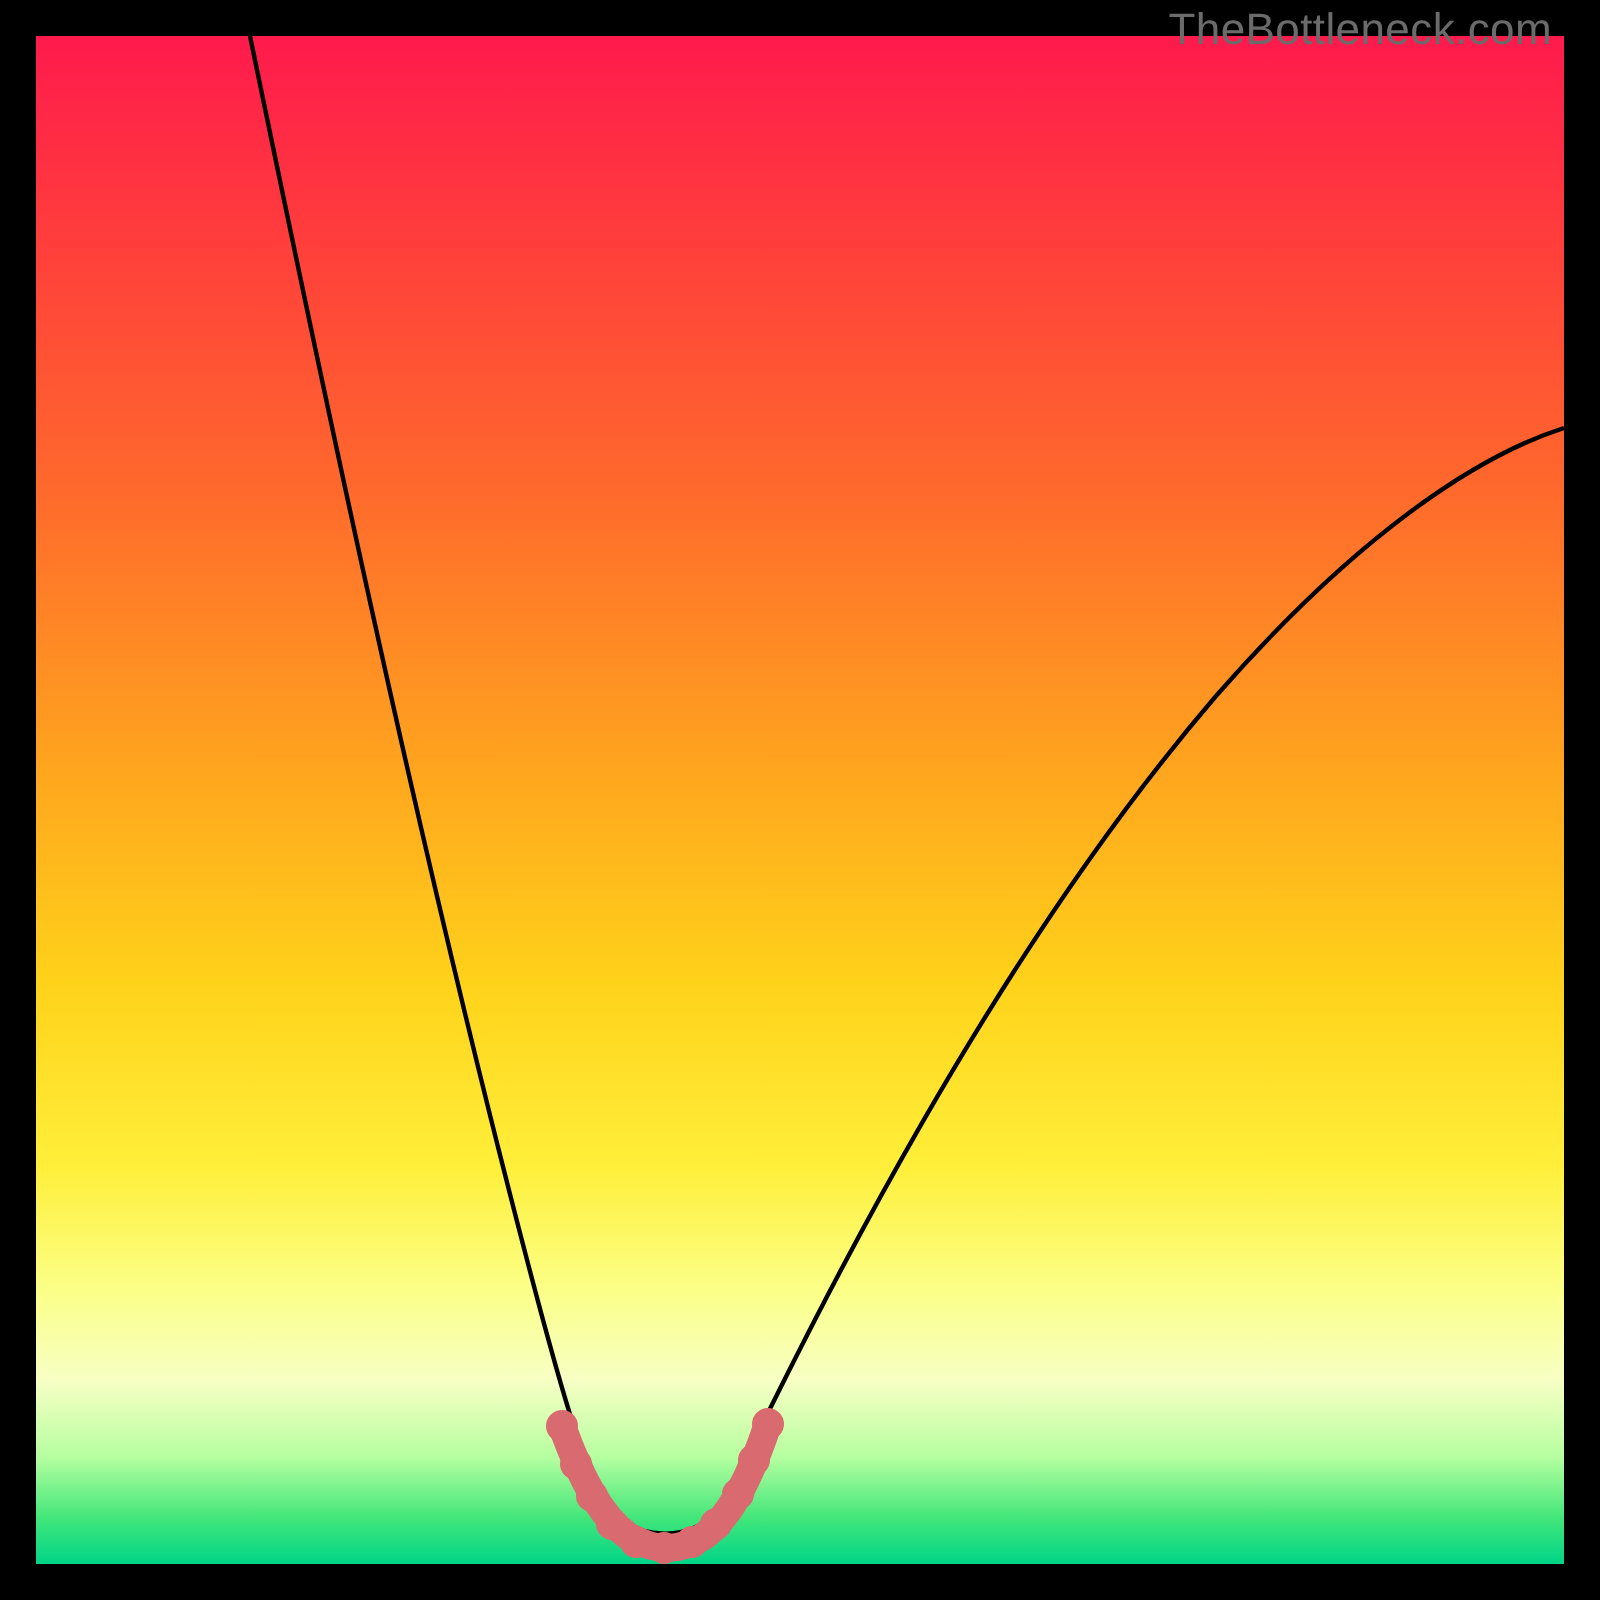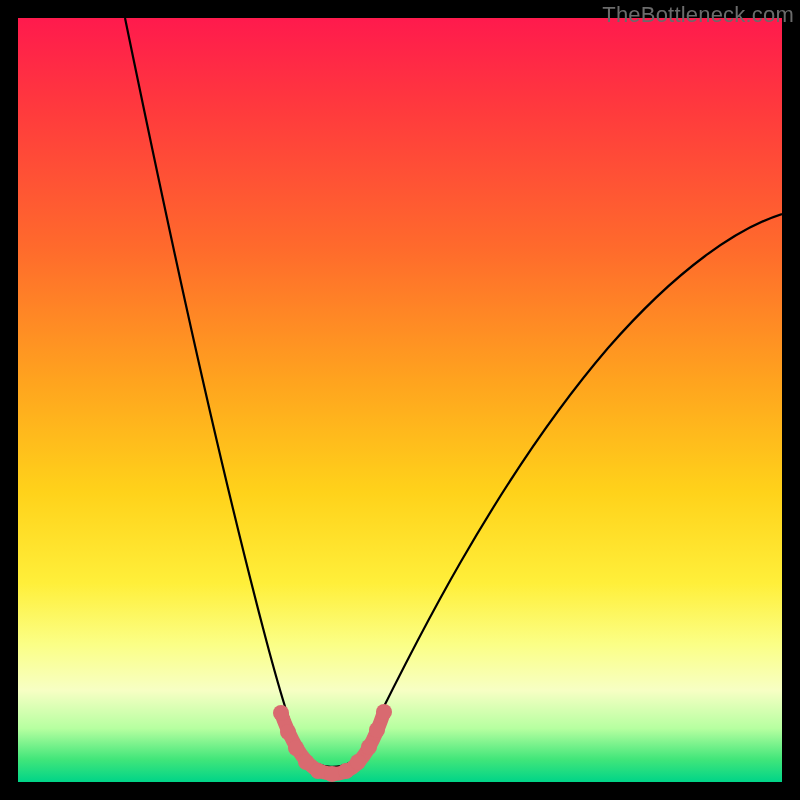--- a/index.html
+++ b/index.html
@@ -43,21 +43,21 @@
   svg.curves {
     position: absolute;
     left: 0;
     top: 0;
     width: 764px;
     height: 764px;
   }
   .watermark {
     position: absolute;
     top: 2px;
-    right: 6px;
+    right: 24px;
     color: #6b6b6b;
     font-size: 22px;
     font-weight: 500;
     letter-spacing: 0.2px;
     user-select: none;
   }
 </style>
 </head>
 <body>
 

